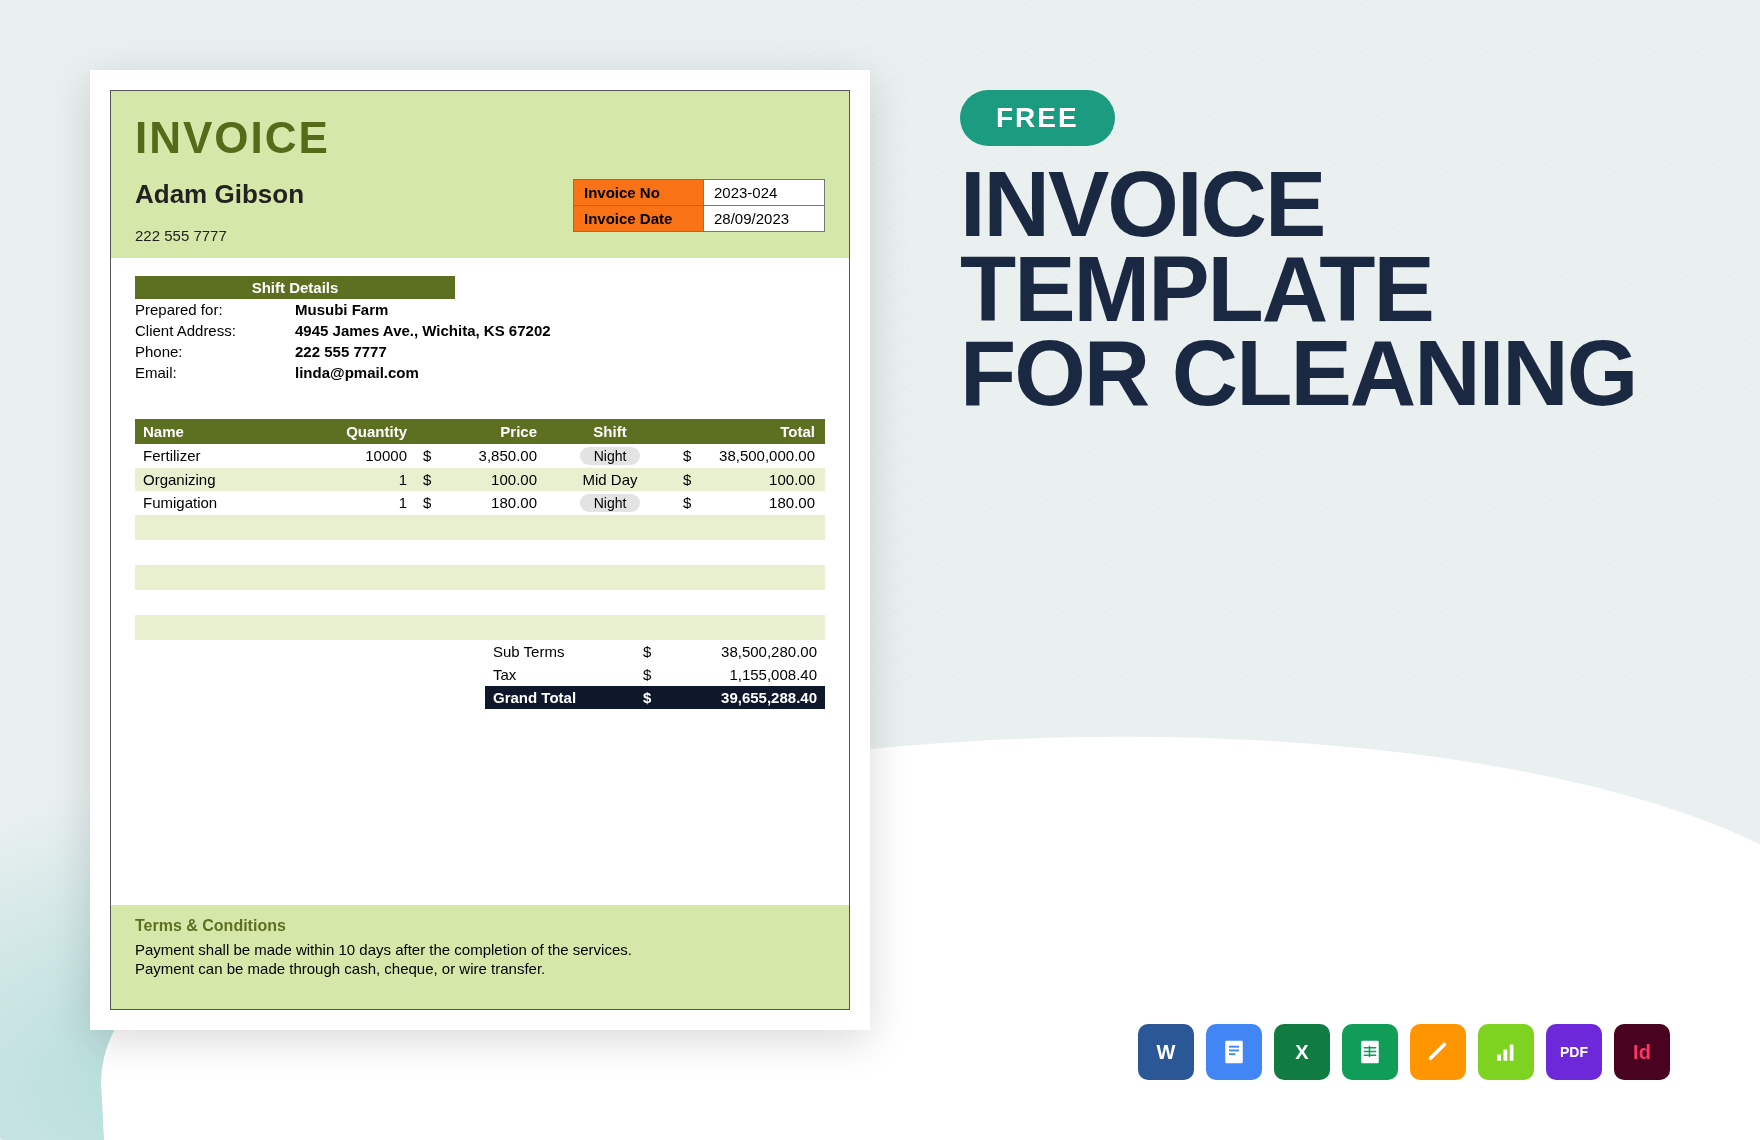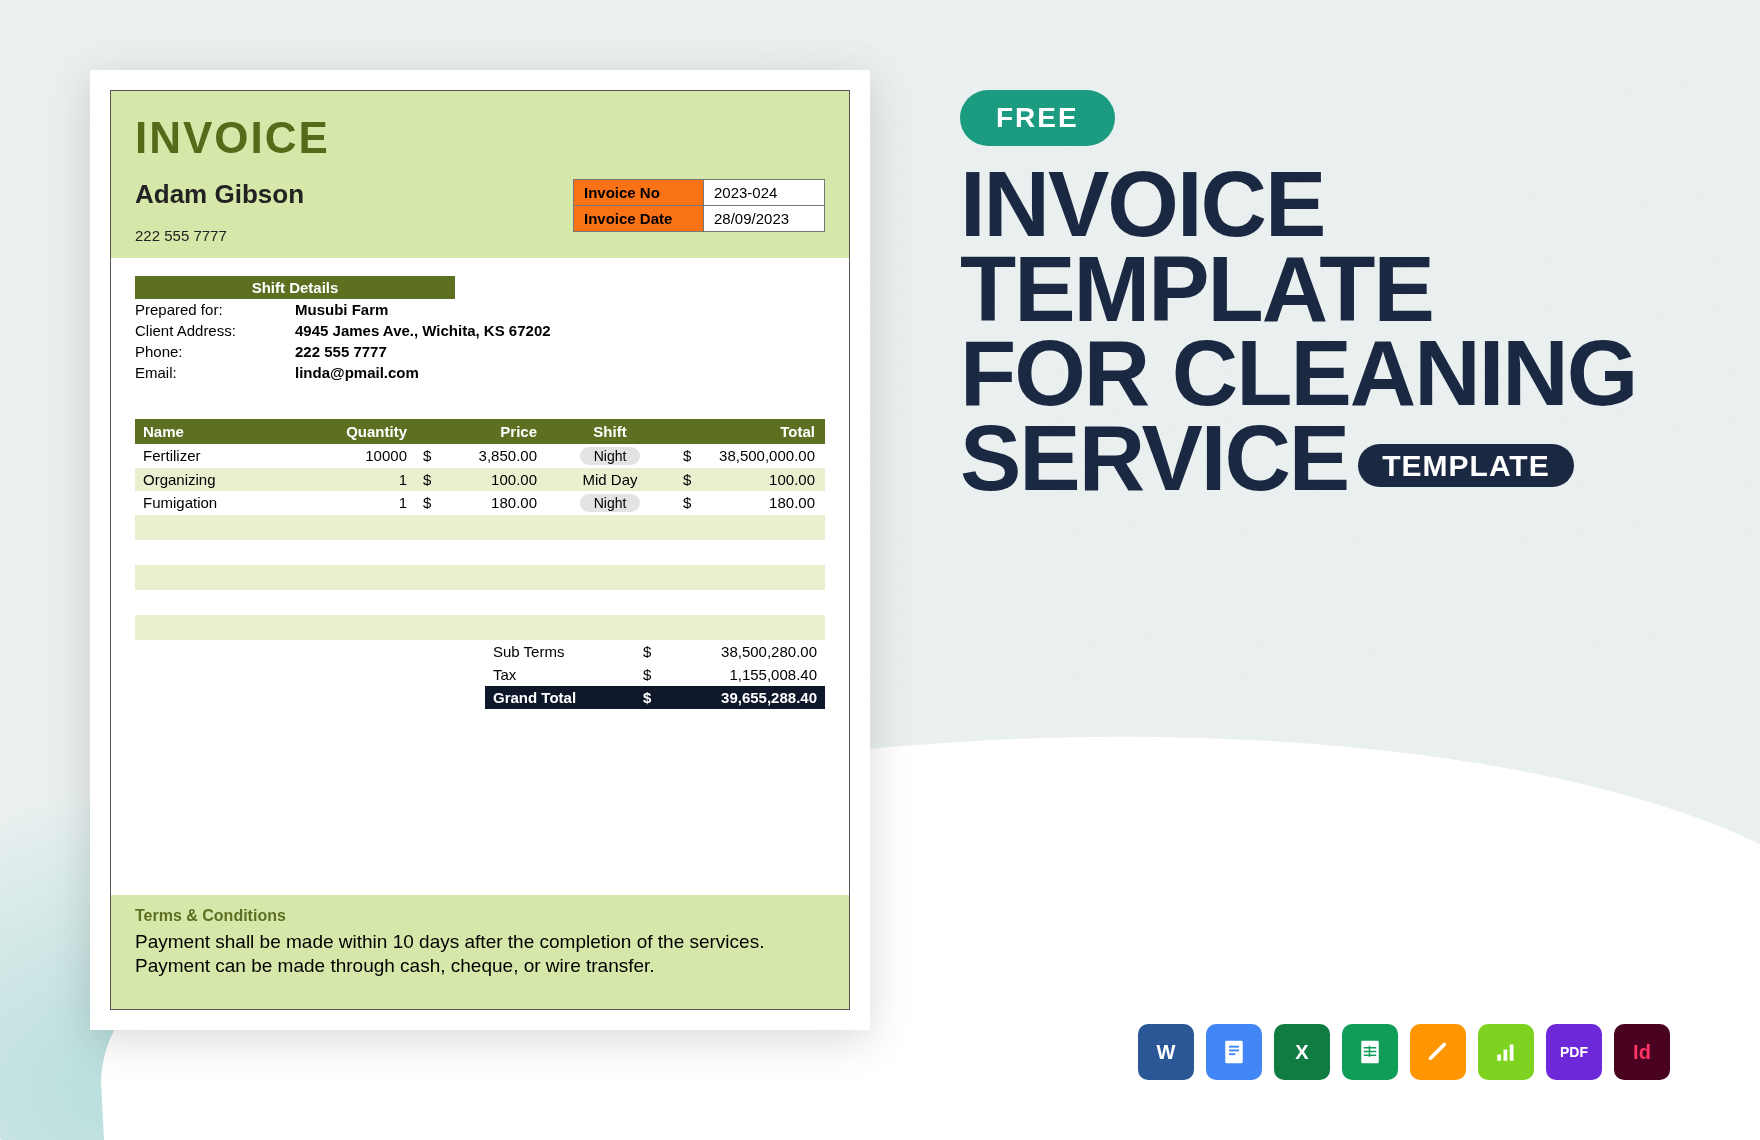--- a/index.html
+++ b/index.html
@@ -39,21 +39,21 @@
 .cur{display:flex;justify-content:space-between}
 .shift-badge{background:#e3e3e3;border-radius:12px;padding:1px 14px;display:inline-block;font-size:14px}
 .totals{margin-left:auto;width:340px;font-size:15px}
 .tot-row{display:flex;padding:3px 8px}
 .tot-lbl{width:150px}
 .tot-cur{width:40px}
 .tot-val{flex:1;text-align:right}
 .grand{background:#0f172a;color:#fff;font-weight:700}
 .terms{background:#d6e8a9;padding:12px 24px 30px;margin-top:auto}
 .terms-hdr{color:#5d6f21;font-weight:800;font-size:16px;margin-bottom:6px}
-.terms p{font-size:19px;margin:2px 0}
+.terms p{font-size:15px;margin:2px 0}
 .side{flex:1;padding-top:20px}
 .free-badge{background:#1b9b7f;color:#fff;font-weight:700;font-size:28px;padding:12px 36px;border-radius:34px;display:inline-block;letter-spacing:2px;margin-bottom:16px}
 .big-title{font-family:"Arial Black",sans-serif;font-size:92px;line-height:0.92;font-weight:900;color:#1b2842;letter-spacing:-2px}
 .tmpl-badge{background:#1b2842;color:#fff;font-size:30px;font-weight:800;padding:8px 24px;border-radius:30px;display:inline-block;vertical-align:middle;margin-left:10px;letter-spacing:1px}
 .desc{font-size:27px;color:#3a5a56;line-height:1.5;margin-top:36px;max-width:640px}
 .apps{position:absolute;bottom:60px;right:90px;display:flex;gap:12px}
 .app{width:56px;height:56px;border-radius:10px;display:flex;align-items:center;justify-content:center;color:#fff;font-weight:700;font-size:20px}
 .app svg{width:30px;height:30px}
 .word{background:#2b5797}.docs{background:#4285f4}.excel{background:#107c41}.sheets{background:#0f9d58}.pages{background:#ff9500}.numbers{background:#7ed321}.pdf{background:#6d28d9}.indesign{background:#49021f}
 </style>
@@ -207,21 +207,20 @@
       </div>
     </div>
   </div>
 
   <div class="side">
     <div class="free-badge">FREE</div>
     <div class="big-title">
       <div>INVOICE</div>
       <div>TEMPLATE</div>
       <div>FOR CLEANING</div>
-      <div><span>SERVICE</span><span class="tmpl-badge">TEMPLATE</span></div>
     </div>
   </div>
 </div>
 
 <div class="apps">
   <div class="app word">
       <span>W</span>
     </div>
   <div class="app docs">
       <svg viewBox="0 0 24 24">

